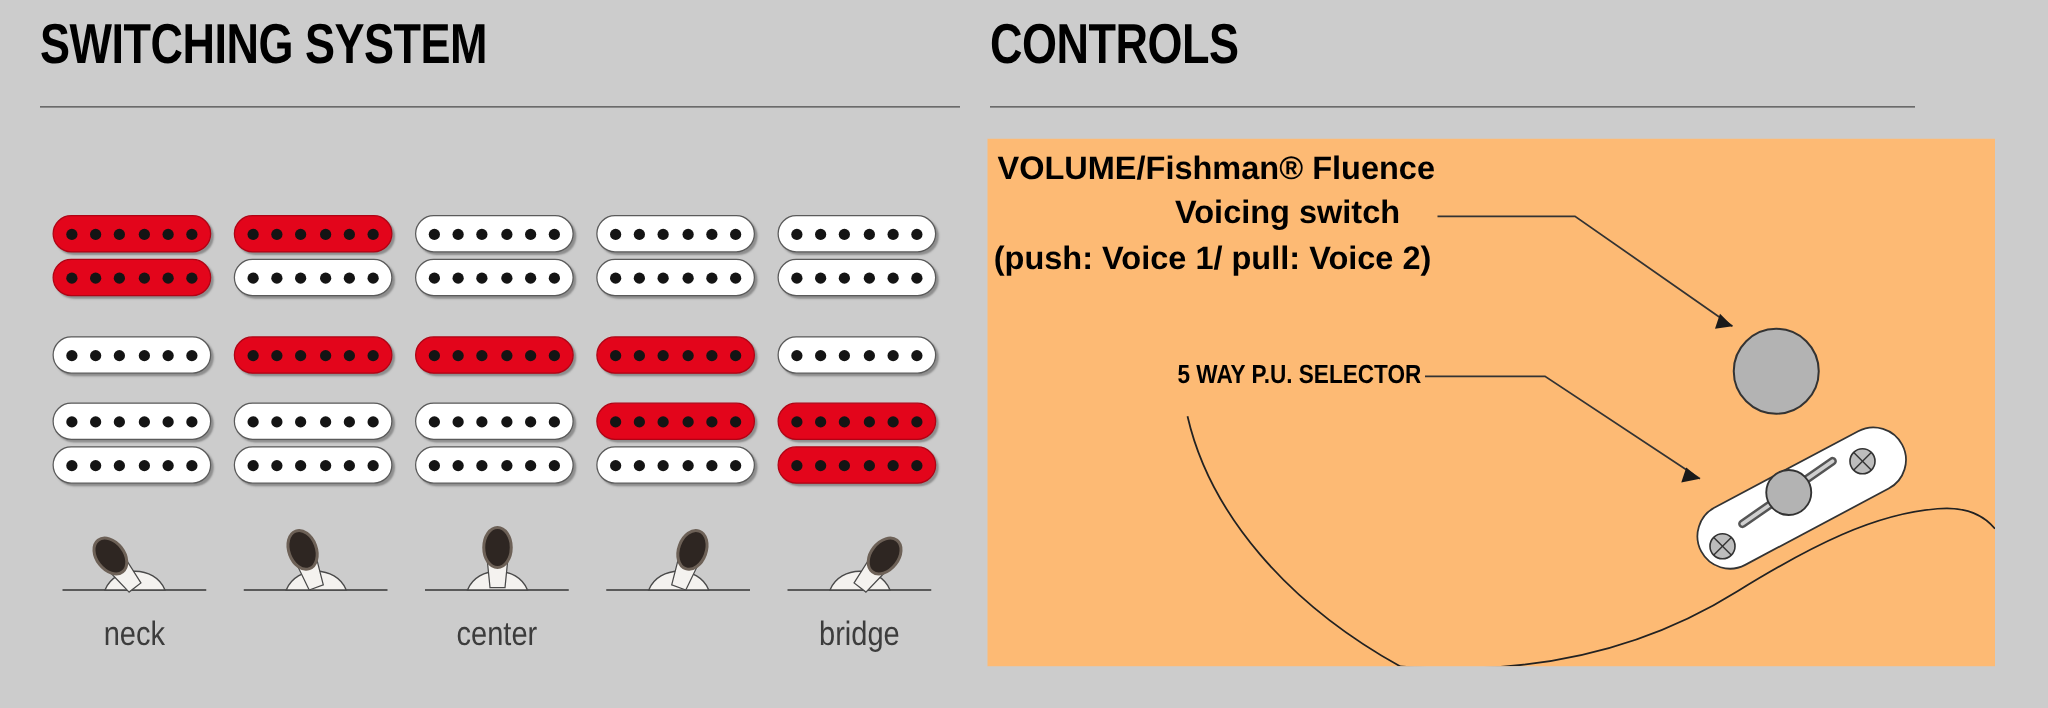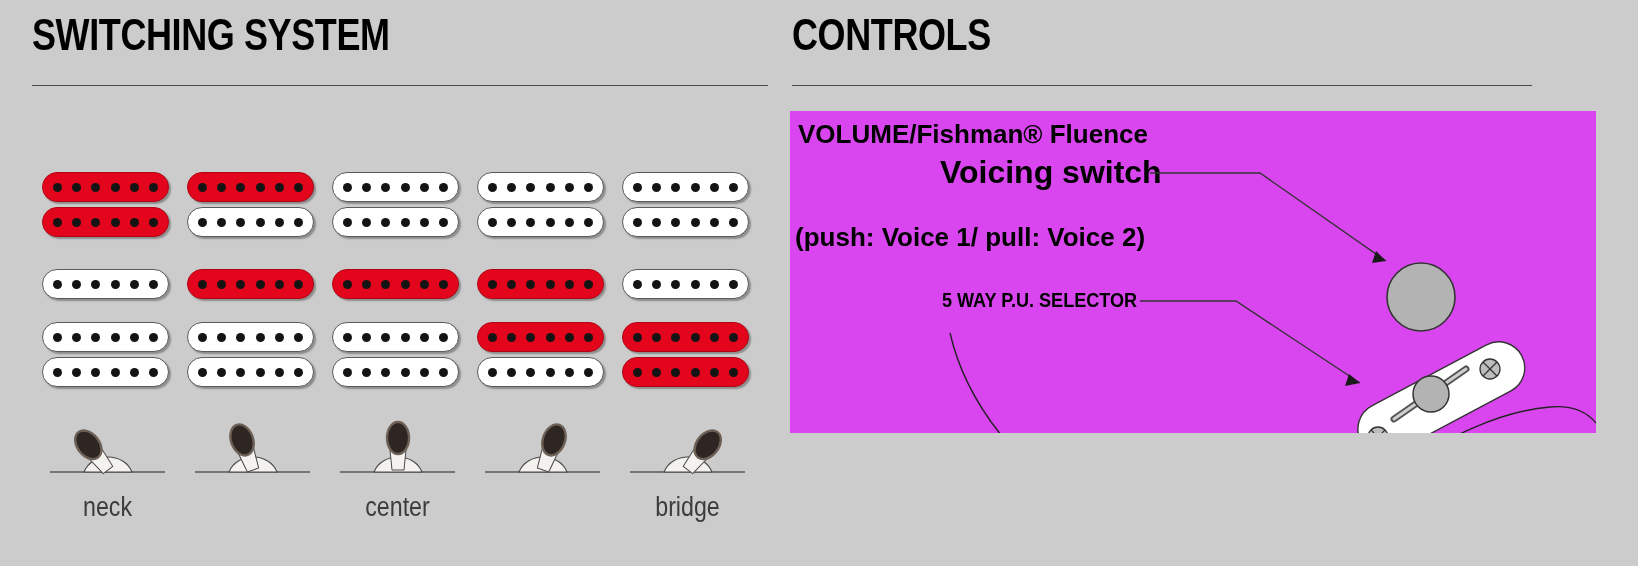--- a/index.html
+++ b/index.html
@@ -121,35 +121,35 @@
     transform: scaleX(0.86);
     white-space: nowrap;
   }
 
   
   #controls-art {
     position: absolute;
     left: 14px;
     top: 111px;
     width: 806px;
-    height: 322px;
-    background: #d946ef;
+    height: 422px;
+    background: #fdba74;
     overflow: hidden;
   }
   .ctl-text {
     position: absolute;
     font-family: "Liberation Sans Narrow", "Liberation Sans", sans-serif;
     font-weight: bold;
     color: #000000;
     white-space: nowrap;
     line-height: 1;
   }
   #ctl-line1 { left: 8px;  top: 10px;  font-size: 26px; }
-  #ctl-line2 { left: 150px; top: 45px;  font-size: 32px; }
-  #ctl-line3 { left: 5px;  top: 82px;  font-size: 26px; margin-top: 31px; }
+  #ctl-line2 { left: 150px; top: 45px;  font-size: 26px; }
+  #ctl-line3 { left: 5px;  top: 82px;  font-size: 26px; }
   #ctl-selector-label {
     left: 152px; top: 178px;
     font-size: 21px;
     letter-spacing: 0px;
     transform: scaleX(0.86);
     transform-origin: left top;
   }
 </style>
 </head>
 <body>

